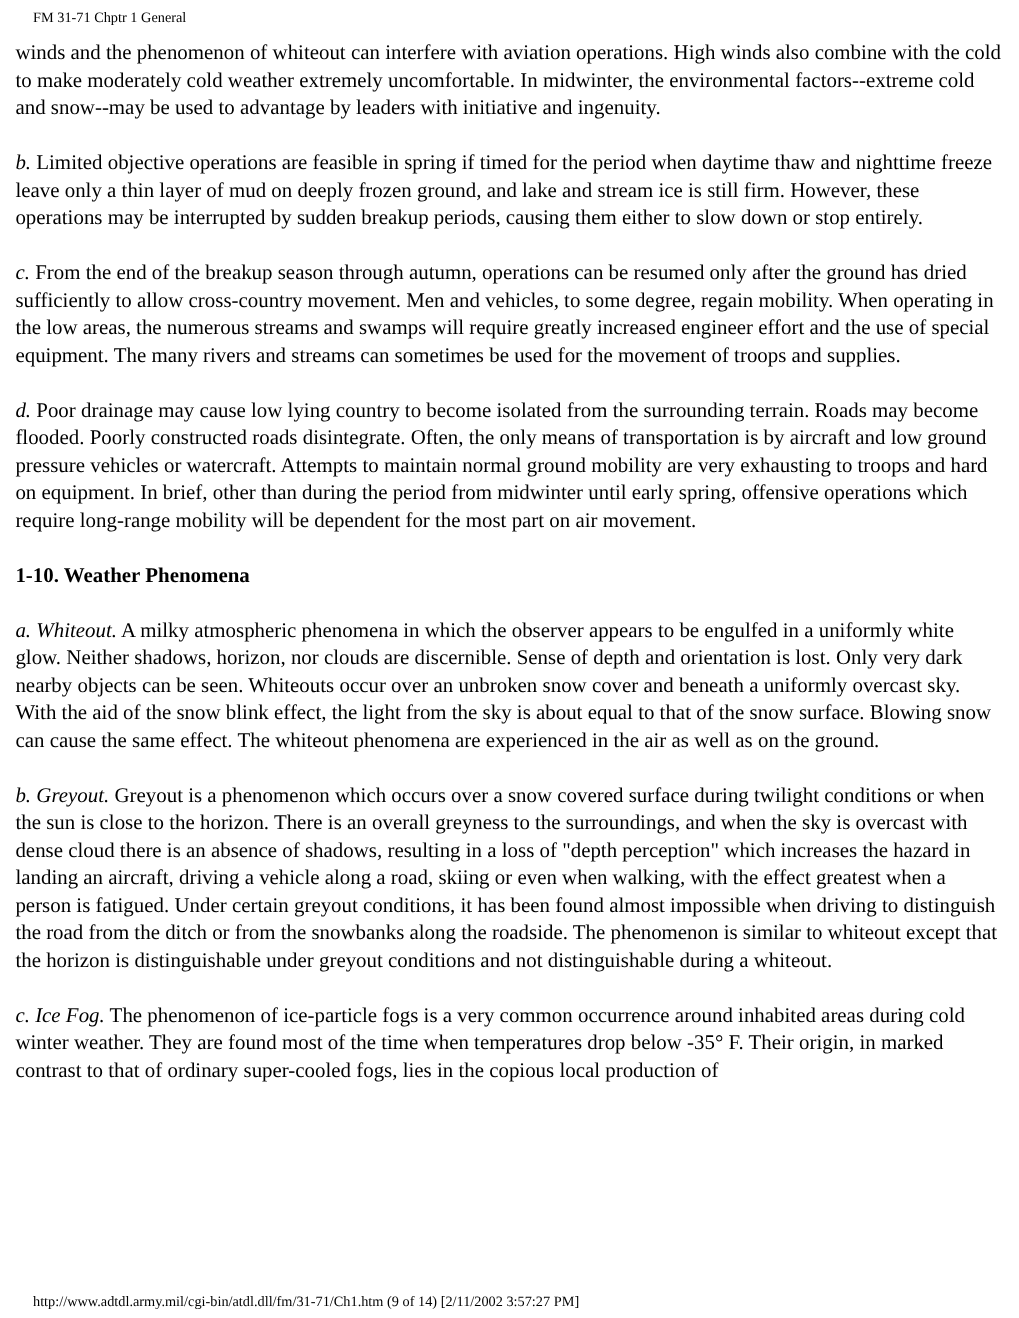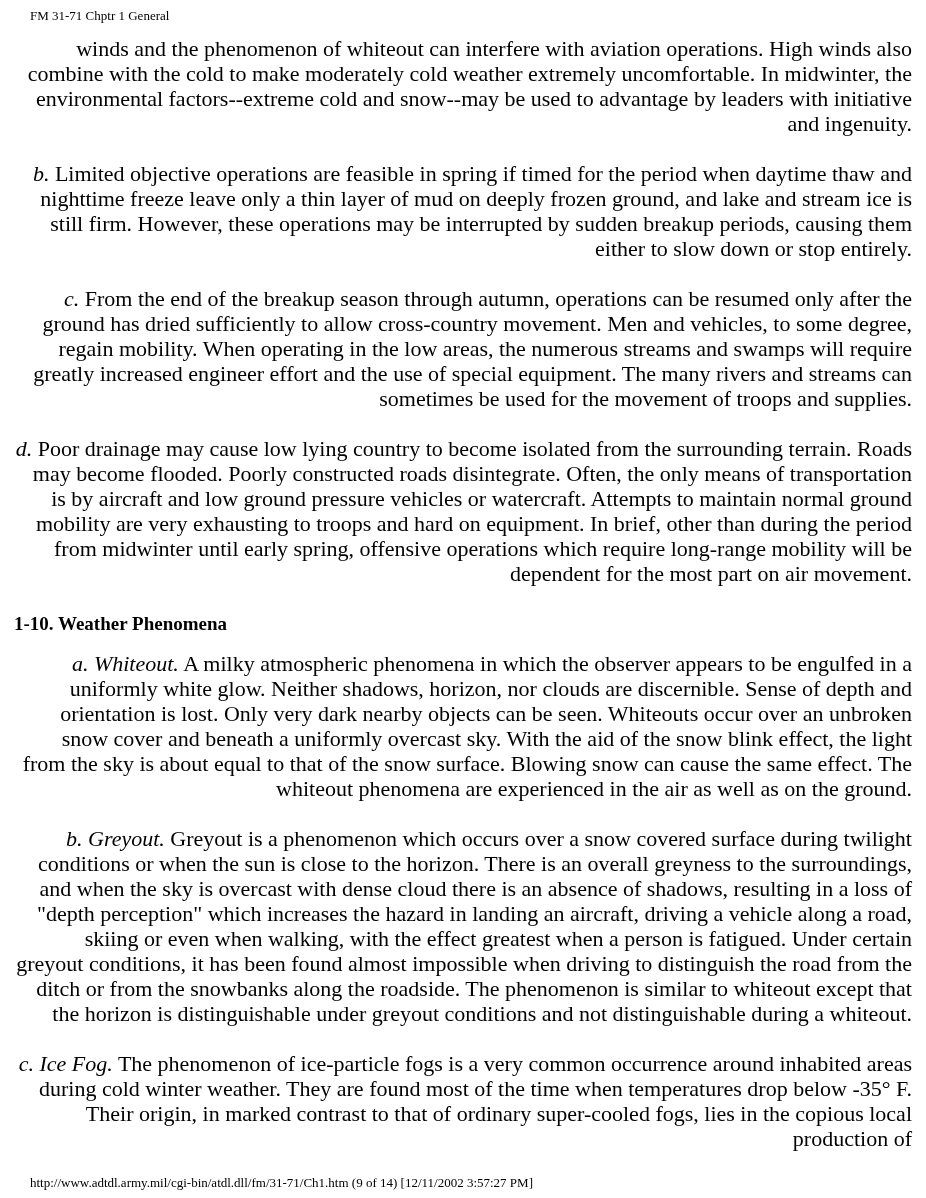--- a/index.html
+++ b/index.html
@@ -24,30 +24,30 @@
     white-space: nowrap;
     text-align: center;
   }
   .content {
     position: absolute;
     top: 36px;
     left: 14px;
     width: 898px;
   }
   .content p.para {
-    font-size: 22px;
+    font-size: 19px;
     line-height: 25px;
     margin: 0 0 25px 0;
-    text-align: right;
+    text-align: left;
   }
   .content h3.section-heading {
     font-size: 19px;
     line-height: 25px;
     font-weight: bold;
-    margin: 0 0 15px 0;
+    margin: 0 0 25px 0;
   }
   .lead {
     font-style: italic;
   }
   .page-footer {
     position: absolute;
     bottom: 8px;
     left: 30px;
     font-size: 13px;
     line-height: 15px;
@@ -74,15 +74,15 @@
     <h3 class="section-heading">1-10. Weather Phenomena</h3>
 
     <p class="para"><i class="lead">a. Whiteout.</i> <span>A milky atmospheric phenomena in which the observer appears to be engulfed in a uniformly white glow. Neither shadows, horizon, nor clouds are discernible. Sense of depth and orientation is lost. Only very dark nearby objects can be seen. Whiteouts occur over an unbroken snow cover and beneath a uniformly overcast sky. With the aid of the snow blink effect, the light from the sky is about equal to that of the snow surface. Blowing snow can cause the same effect. The whiteout phenomena are experienced in the air as well as on the ground.</span></p>
 
     <p class="para"><i class="lead">b. Greyout.</i> <span>Greyout is a phenomenon which occurs over a snow covered surface during twilight conditions or when the sun is close to the horizon. There is an overall greyness to the surroundings, and when the sky is overcast with dense cloud there is an absence of shadows, resulting in a loss of "depth perception" which increases the hazard in landing an aircraft, driving a vehicle along a road, skiing or even when walking, with the effect greatest when a person is fatigued. Under certain greyout conditions, it has been found almost impossible when driving to distinguish the road from the ditch or from the snowbanks along the roadside. The phenomenon is similar to whiteout except that the horizon is distinguishable under greyout conditions and not distinguishable during a whiteout.</span></p>
 
     <p class="para"><i class="lead">c. Ice Fog.</i> <span>The phenomenon of ice-particle fogs is a very common occurrence around inhabited areas during cold winter weather. They are found most of the time when temperatures drop below -35° F. Their origin, in marked contrast to that of ordinary super-cooled fogs, lies in the copious local production of</span></p>
 
   </div>
 
-  <div class="page-footer">http://www.adtdl.army.mil/cgi-bin/atdl.dll/fm/31-71/Ch1.htm (9 of 14) [12/11/2002 3:57:27 PM]</div>
+  <div class="page-footer">http://www.adtdl.army.mil/cgi-bin/atdl.dll/fm/31-71/Ch1.htm (9 of 14) [2/11/2002 3:57:27 PM]</div>
 
 </div>
 
 </body></html>

